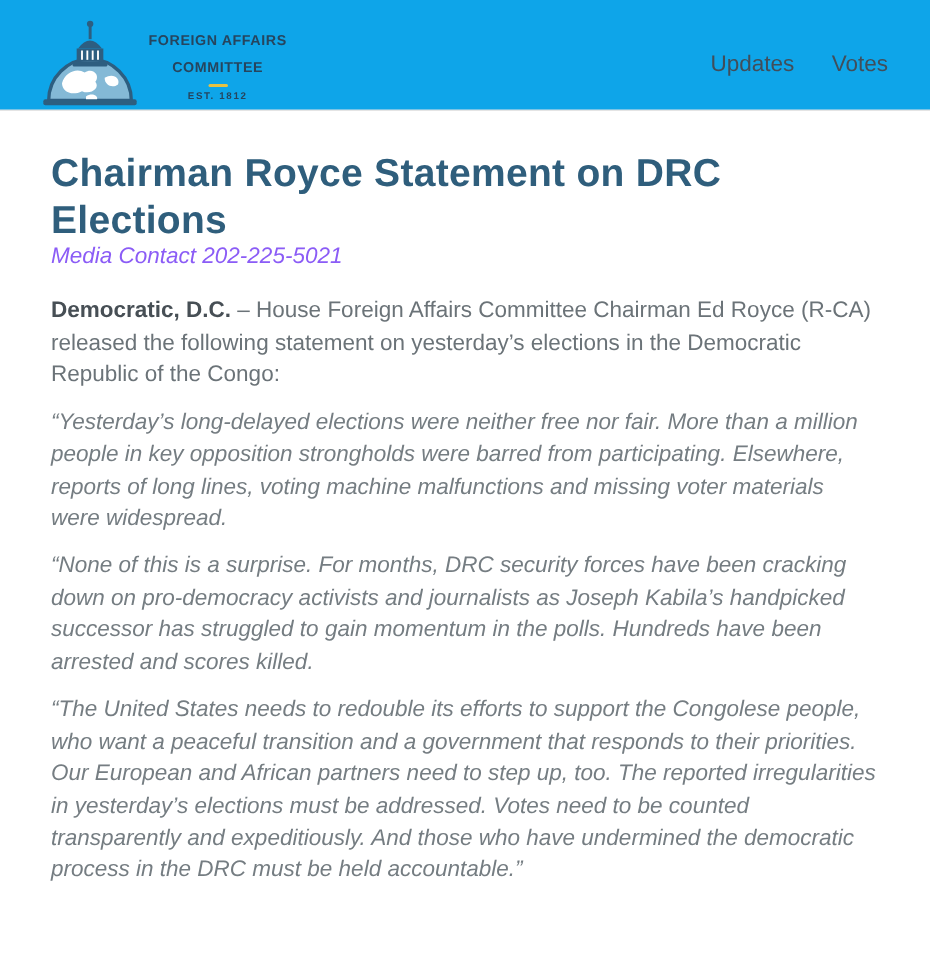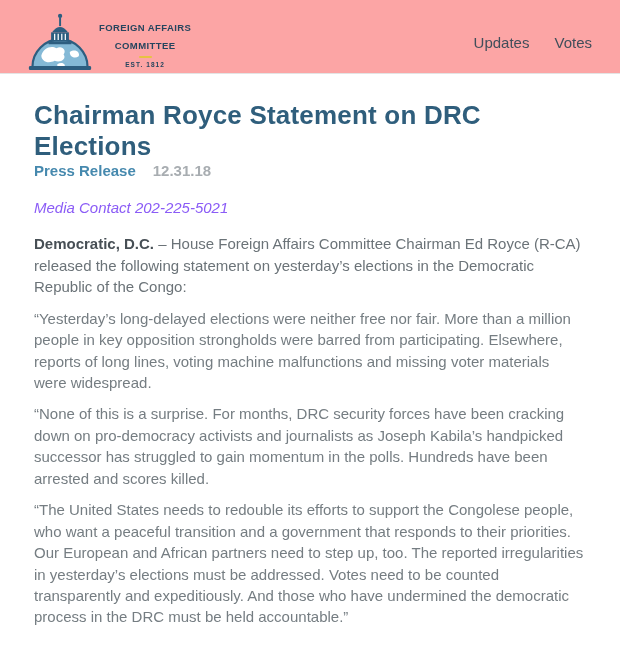--- a/index.html
+++ b/index.html
@@ -12,21 +12,21 @@
   }
 
   
   .site-header {
     display: flex;
     align-items: center;
     justify-content: space-between;
     height: 74px;
     padding: 14px 28px 2px 28px;
     border-bottom: 1px solid #e4e4e4;
-    background: #fca5a5;
+    background: #0ea5e9;
   }
   .logo {
     display: flex;
     align-items: center;
     gap: 7px;
     text-decoration: none;
     cursor: pointer;
   }
   .logo svg { display: block; }
   .logo-text { text-align: center; }
@@ -102,20 +102,21 @@
     color: #6b7378;
     font-size: 15px;
     line-height: 1.43;
     margin-top: 16px;
   }
   .body-p b { color: #474f55; }
   .quote-p {
     color: #757d82;
     font-size: 15px;
     line-height: 1.43;
+    font-style: italic;
     margin-top: 10px;
   }
 </style>
 </head>
 <body>
 
 <header class="site-header">
   <a class="logo">
     <span>
       <svg width="64" height="62" viewBox="0 0 72 68" fill="none">
@@ -154,24 +155,20 @@
   </a>
   <nav class="main-nav">
     <a>Updates</a>
     <a>Votes</a>
   </nav>
 </header>
 
 <main class="article">
   <h1>Chairman Royce Statement on DRC Elections</h1>
 
-  <div class="meta-row">
-    <span class="meta-category">Press Release</span>
-    <span class="meta-date">12.31.18</span>
-  </div>
 
   <p class="media-contact">Media Contact 202-225-5021</p>
 
   <p class="body-p"><b>Democratic, D.C.</b><span> – House Foreign Affairs Committee Chairman Ed Royce (R-CA) released the following statement on yesterday’s elections in the Democratic Republic of the Congo:</span></p>
 
   <p class="quote-p">“Yesterday’s long-delayed elections were neither free nor fair. More than a million people in key opposition strongholds were barred from participating. Elsewhere, reports of long lines, voting machine malfunctions and missing voter materials were widespread.</p>
   <p class="quote-p">“None of this is a surprise. For months, DRC security forces have been cracking down on pro-democracy activists and journalists as Joseph Kabila’s handpicked successor has struggled to gain momentum in the polls. Hundreds have been arrested and scores killed.</p>
   <p class="quote-p">“The United States needs to redouble its efforts to support the Congolese people, who want a peaceful transition and a government that responds to their priorities. Our European and African partners need to step up, too. The reported irregularities in yesterday’s elections must be addressed. Votes need to be counted transparently and expeditiously. And those who have undermined the democratic process in the DRC must be held accountable.”</p>
 
 </main>

